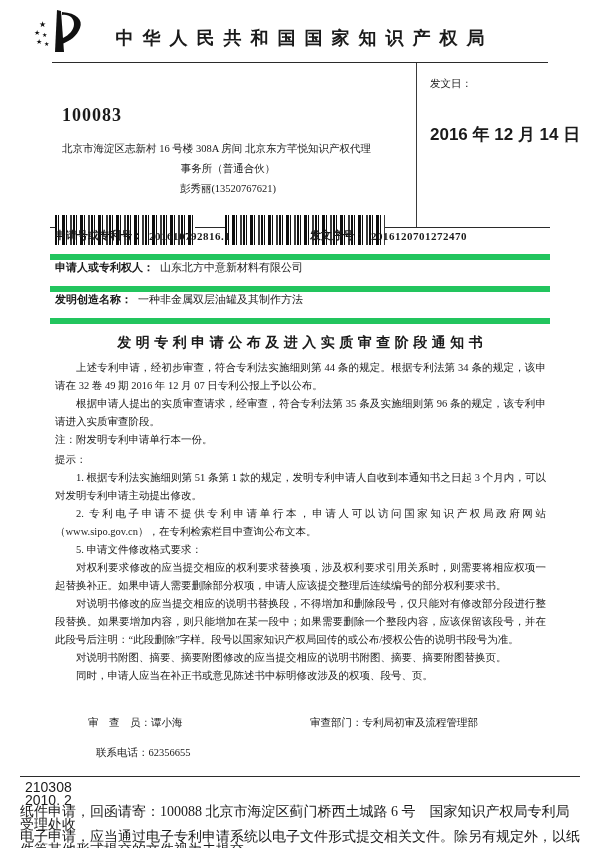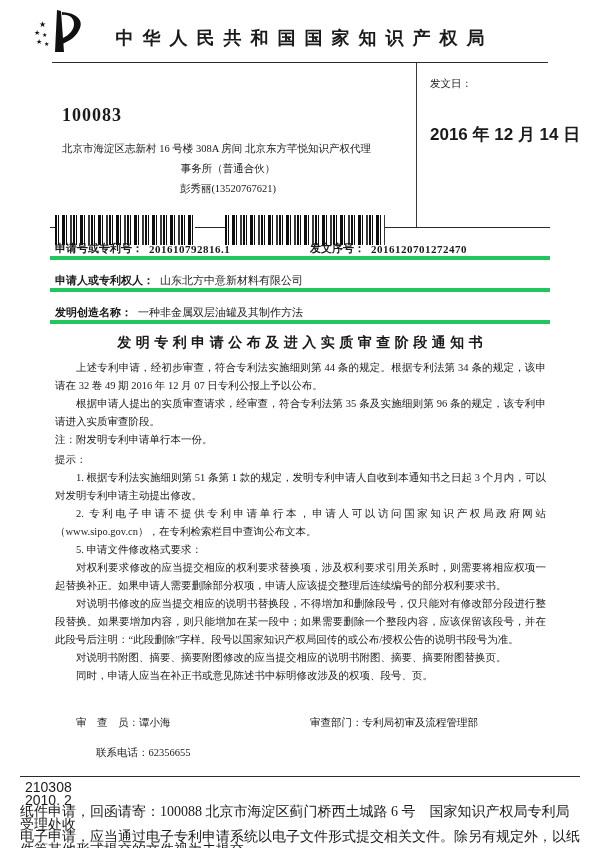--- a/index.html
+++ b/index.html
@@ -54,23 +54,23 @@
   .dispatch-date {
     margin-top: 32px;
     font-family: "Liberation Sans", "DejaVu Sans", sans-serif;
     font-size: 17px; font-weight: bold; letter-spacing: 0px;
     white-space: nowrap;
   }
 
   
   .ref-table { margin: 0 50px; border-top: 1px solid #2b2b2b; }
   .ref-row {
-    display: flex; align-items: flex-end;
+    display: flex; align-items: flex-start;
     height: 32px; padding-left: 5px;
-    border-bottom: 4px solid #22c55e;
+    border-bottom: 6px solid #22c55e;
     font-size: 11px;
   }
   .ref-label { font-weight: bold; }
   .ref-value { margin-left: 6px; }
   .ref-value.num { font-weight: bold; letter-spacing: 0.5px; }
   .ref-cell-left { width: 255px; display: flex; align-items: center; }
   .ref-cell-right { display: flex; align-items: center; }
 
   
   .notice-title {
@@ -85,21 +85,21 @@
   .body-section { padding: 7px 54px 0 55px; font-size: 10.5px; line-height: 18px; }
   .body-section p { text-indent: 2em; text-align: justify; }
   .body-section p.no-indent { text-indent: 0; }
 
   .tips-section { padding: 2px 54px 0 55px; font-size: 10.5px; line-height: 18px; }
   .tips-section p { text-align: justify; }
   .tips-section p.indent { text-indent: 2em; }
 
   
   .signoff { position: relative; height: 18px; margin-top: 31px; font-size: 10.5px; }
-  .examiner { position: absolute; left: 76px; }
+  .examiner { position: absolute; left: 88px; }
   .department { position: absolute; left: 310px; }
   .phone-row { position: relative; height: 18px; margin-top: 12px; font-size: 10.5px; }
   .phone { position: absolute; left: 96px; }
 
   
   .footer { margin: 12px 20px 0 20px; border-top: 1.5px solid #2b2b2b; padding-top: 4px; }
   .footer-inner { display: flex; font-size: 14px; line-height: 12.5px; flex-direction: column; }
   .footer-codes { width: 66px; padding-left: 5px; flex-shrink: 0;
     font-family: "Liberation Sans", "DejaVu Sans", sans-serif; }
   .footer-text { flex: 1; }

